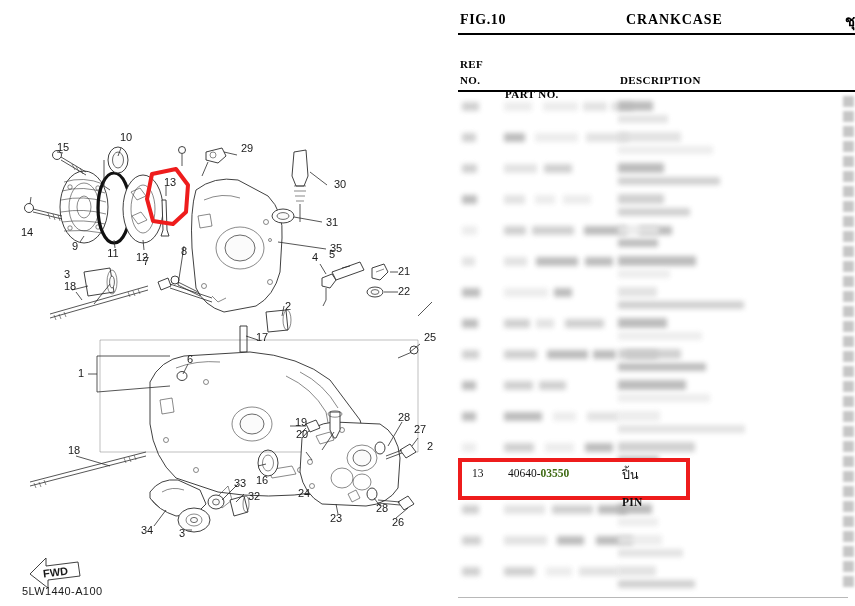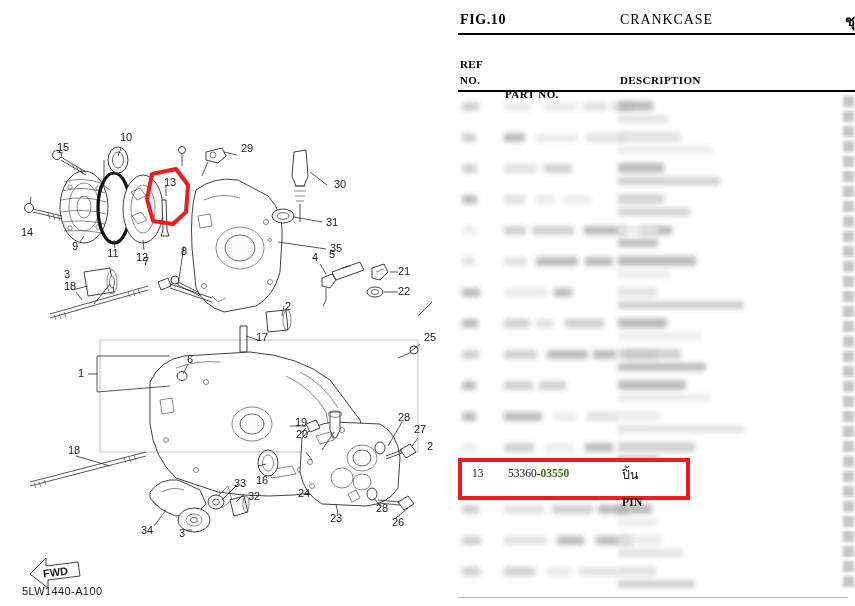--- a/index.html
+++ b/index.html
@@ -50,22 +50,22 @@
   }
   #table-head {
     position: absolute;
     left: 0; top: 0; width: 405px;
   }
   .hd-fig {
     position: absolute; left: 10px; top: 12px;
     font-size: 14px; font-weight: bold; letter-spacing: 0.6px;
   }
   .hd-title {
-    position: absolute; left: 170px; top: 12px;
-    font-size: 14px; font-weight: normal; letter-spacing: 0.9px;
+    position: absolute; left: 176px; top: 12px;
+    font-size: 14px; font-weight: bold; letter-spacing: 0.9px;
   }
   .hd-thai {
     position: absolute; right: -2px; top: 9px;
     font-size: 15px; font-weight: bold;
     overflow: hidden; width: 12px; white-space: nowrap;
   }
   .rule-top {
     position: absolute; left: 8px; top: 33px;
     width: 397px; height: 2px; background: #000000;
   }
@@ -671,19 +671,19 @@
       <div class="rc"></div>
       <div class="rc"></div>
       <div class="rc"></div>
       <div class="rc"></div>
       <div class="rc"></div>
       <div class="rc"></div>
     </div>
 
   <div id="hl-row">
     <div class="hl-ref">13</div>
-    <div class="hl-part"><span>53360-</span><span class="suffix">03550</span></div>
+    <div class="hl-part"><span>40640-</span><span class="suffix">03550</span></div>
     <div class="hl-thai">ปิ้น</div>
     <div class="hl-en">PIN</div>
   </div>
 
   <div class="rule-bottom"></div>
 </div>
 
 </body></html>

